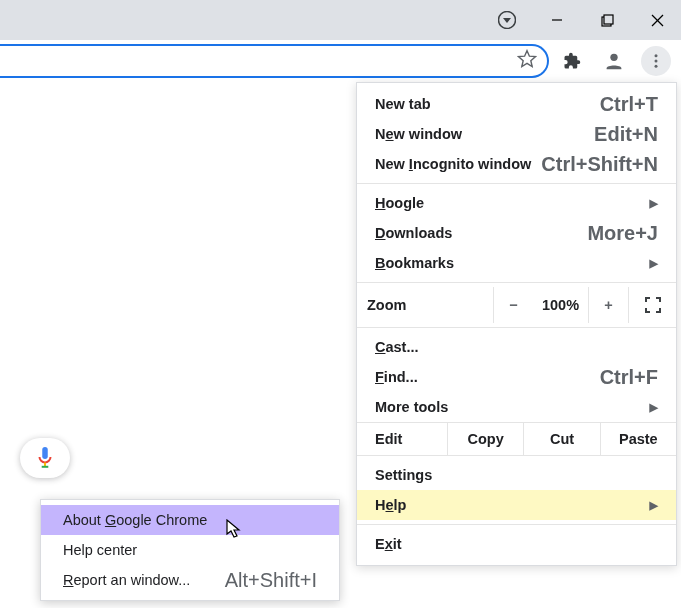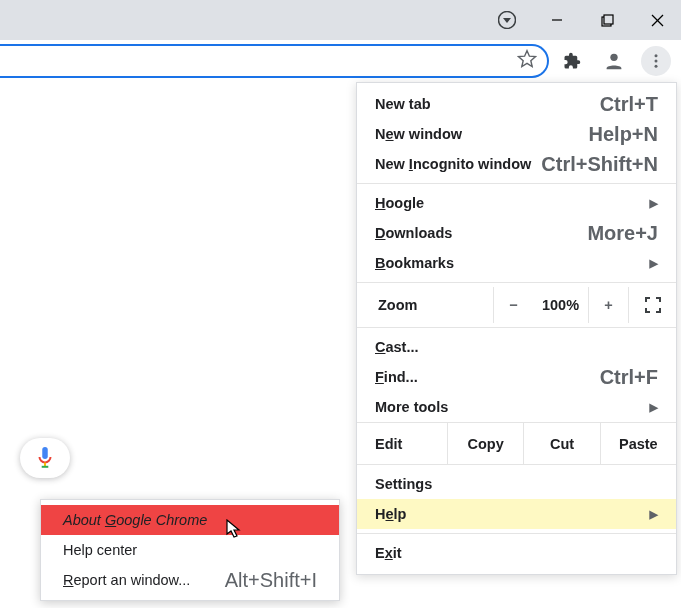--- a/index.html
+++ b/index.html
@@ -20,32 +20,32 @@
 .menu { position: absolute; top: 82px; right: 4px; width: 321px; background: #fff; border: 1px solid #dadce0; box-shadow: 0 2px 10px rgba(0,0,0,.15); font-size: 14.5px; color: #202124; font-weight: bold; }
 .menu-item { display: flex; align-items: center; height: 30px; padding: 0 18px; justify-content: space-between; }
 .menu-item.hover { background: #fef9c3; }
 .menu-label { color: #202124; }
 .menu-label .ul { text-decoration: underline; }
 .menu-shortcut { color: #5f6368; font-size: 20px; }
 .menu-sep { height: 1px; background: #e4e4e4; margin: 4px 0; }
 .submenu-arrow { color: #5f6368; font-size: 11px; }
 
 .zoom-row { display: flex; align-items: center; height: 36px; }
-.zoom-row .zl { padding-left: 21px; flex: 1; }
+.zoom-row .zl { padding-left: 10px; flex: 1; }
 .zoom-row .zbtn { width: 40px; text-align: center; border-left: 1px solid #e4e4e4; height: 100%; display: flex; align-items: center; justify-content: center; color: #5f6368; }
 .zoom-row .zval { width: 55px; text-align: center; }
 .zoom-row .zfs { width: 48px; border-left: 1px solid #e4e4e4; height: 100%; display: flex; align-items: center; justify-content: center; }
 
-.edit-row { display: flex; height: 43px; border-top: 1px solid #e4e4e4; border-bottom: 1px solid #e4e4e4; }
+.edit-row { display: flex; height: 34px; border-top: 1px solid #e4e4e4; border-bottom: 1px solid #e4e4e4; }
 .edit-row .el { padding-left: 18px; display: flex; align-items: center; width: 90px; }
 .edit-row .ebtn { flex: 1; border-left: 1px solid #e4e4e4; display: flex; align-items: center; justify-content: center; }
 
 .submenu { position: absolute; top: 499px; left: 40px; width: 300px; background: #fff; border: 1px solid #dadce0; box-shadow: 0 2px 10px rgba(0,0,0,.2); font-size: 14.5px; padding: 5px 0; }
 .sub-item { display: flex; align-items: center; height: 30px; padding: 0 22px; justify-content: space-between; }
-.sub-item.hover { background: #ef4444; font-style: italic; }
+.sub-item.hover { background: #c4b5fd; }
 
 .cursor { position: absolute; top: 519px; left: 226px; pointer-events: none; }
 </style>
 </head>
 <body>
 
 <div class="window-chrome">
   <div class="wc-btn">
     <svg width="18" height="18" viewBox="0 0 18 18">
         <circle cx="9" cy="9" r="8.5" fill="none" stroke="#3c4043" stroke-width="1.5"></circle>
@@ -113,21 +113,21 @@
 </div>
 
 <div class="menu">
   <div style="height:6px"></div>
   <div class="menu-item">
     <span class="menu-label">New tab</span>
     <span class="menu-shortcut">Ctrl+T</span>
   </div>
   <div class="menu-item">
     <span class="menu-label"><span>N</span><span class="ul">e</span><span>w window</span></span>
-    <span class="menu-shortcut">Help+N</span>
+    <span class="menu-shortcut">Edit+N</span>
   </div>
   <div class="menu-item">
     <span class="menu-label"><span>New </span><span class="ul">I</span><span>ncognito window</span></span>
     <span class="menu-shortcut">Ctrl+Shift+N</span>
   </div>
   <div class="menu-sep"></div>
   <div class="menu-item">
     <span class="menu-label"><span class="ul">H</span><span>oogle</span></span>
     <span class="submenu-arrow">▶</span>
   </div>

